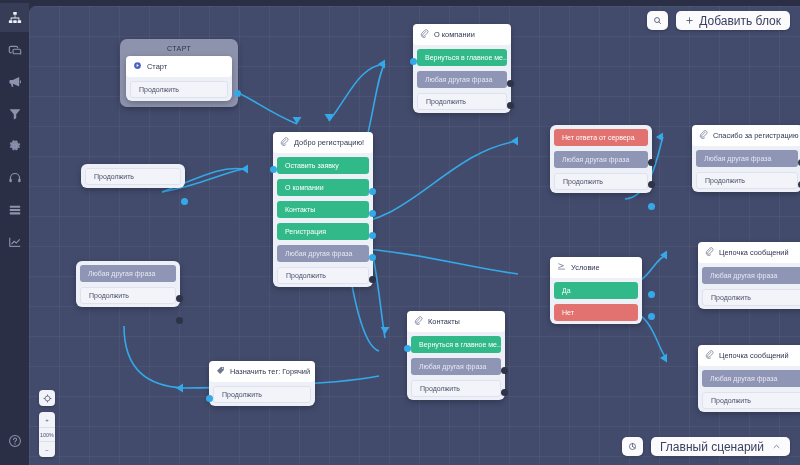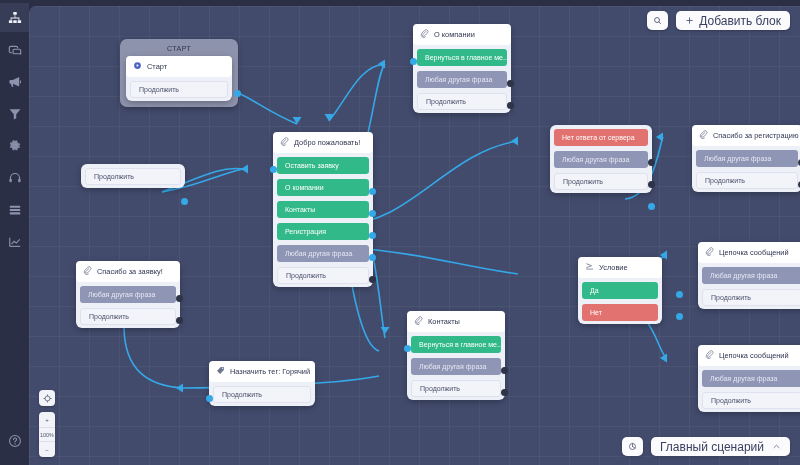--- a/index.html
+++ b/index.html
@@ -277,21 +277,21 @@
           <div class="port port-in" style="top: 34px; left: -3px;"></div>
           <div class="port port-dark" style="top: 56px; left: 94px;"></div>
           <div class="port port-dark" style="top: 78px; left: 94px;"></div>
         </div>
         <div class="node" style="left: 244px; top: 126px; width: 100px;">
           <div class="node-card">
             <div class="node-head">
               <span><svg viewBox="0 0 16 16" fill="none" stroke="currentColor" stroke-width="1.3" stroke-linecap="round">
                   <path d="M10.6 4.2 5.2 9.6a1.9 1.9 0 0 0 2.7 2.7l5.4-5.4a3.3 3.3 0 0 0-4.7-4.7L3.2 7.6a4.7 4.7 0 0 0 6.6 6.6"></path>
                 </svg></span>
-              <span>Добро пожаловать!</span>
+              <span>Добро регистрацию!</span>
             </div>
             <div class="node-body">
               <div class="btn-row btn-green">
                 <span>Оставить заявку</span>
               </div>
               <div class="btn-row btn-green">
                 <span>О компании</span>
               </div>
               <div class="btn-row btn-green">
                 <span>Контакты</span>
@@ -355,21 +355,21 @@
         <div class="node" style="left: 52px; top: 158px; width: 104px;">
           <div class="node-card">
             <div class="node-body">
               <div class="btn-row btn-plain">
                 <span>Продолжить</span>
               </div>
             </div>
           </div>
           <div class="port port-out" style="top: 34px; left: 100px;"></div>
         </div>
-        <div class="node" style="left: 549px; top: 251px; width: 84px;">
+        <div class="node" style="left: 521px; top: 251px; width: 92px;">
           <div class="node-card">
             <div class="node-head">
               <span><svg viewBox="0 0 16 16" fill="none" stroke="currentColor" stroke-width="1.4" stroke-linecap="round" stroke-linejoin="round">
                   <path d="M3 3.2 11.6 6.6 3 10"></path>
                   <path d="M2.6 12.6h11"></path>
                 </svg></span>
               <span>Условие</span>
             </div>
             <div class="node-body">
               <div class="btn-row btn-green">
@@ -396,26 +396,20 @@
                 <span>Любая другая фраза</span>
               </div>
               <div class="btn-row btn-plain">
                 <span>Продолжить</span>
               </div>
             </div>
           </div>
         </div>
         <div class="node" style="left: 47px; top: 255px; width: 104px;">
           <div class="node-card">
-            <div class="node-head">
-              <span><svg viewBox="0 0 16 16" fill="none" stroke="currentColor" stroke-width="1.3" stroke-linecap="round">
-                  <path d="M10.6 4.2 5.2 9.6a1.9 1.9 0 0 0 2.7 2.7l5.4-5.4a3.3 3.3 0 0 0-4.7-4.7L3.2 7.6a4.7 4.7 0 0 0 6.6 6.6"></path>
-                </svg></span>
-              <span>Спасибо за заявку!</span>
-            </div>
             <div class="node-body">
               <div class="btn-row btn-grey">
                 <span>Любая другая фраза</span>
               </div>
               <div class="btn-row btn-plain">
                 <span>Продолжить</span>
               </div>
             </div>
           </div>
           <div class="port port-dark" style="top: 34px; left: 100px;"></div>

